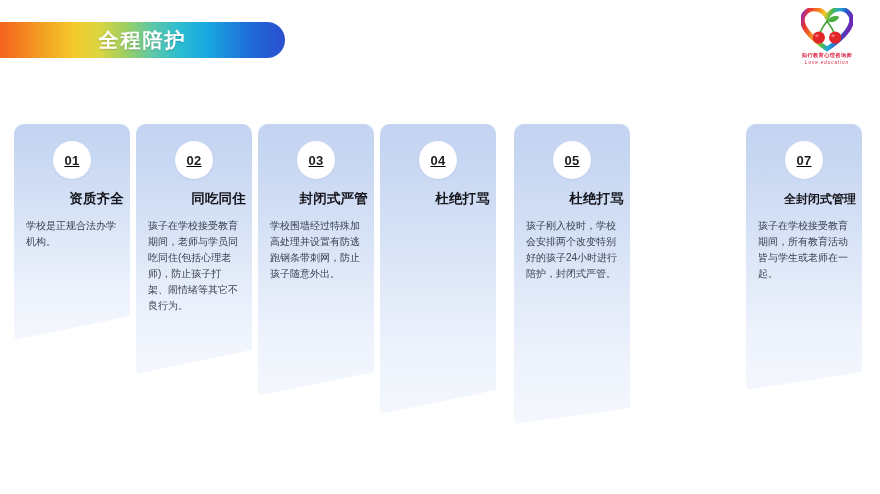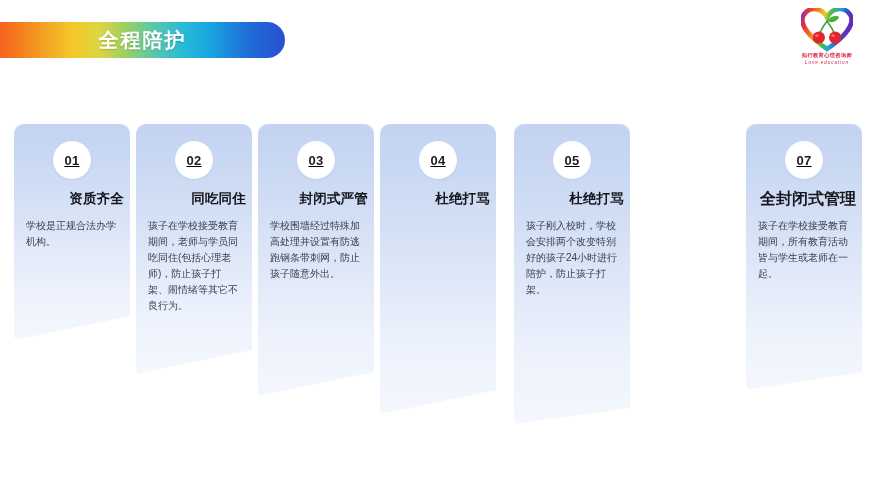--- a/index.html
+++ b/index.html
@@ -144,21 +144,21 @@
   .card-title {
     margin-top: 12px;
     text-align: right;
     font-size: 13.5px;
     font-weight: bold;
     color: #15151c;
     letter-spacing: 0.2px;
     line-height: 16px;
   }
 
-  .card-title.small { font-size: 16px; letter-spacing: 0px; }
+  .card-title.small { font-size: 12px; letter-spacing: 0px; }
 
   .card-body {
     margin-top: 11px;
     text-align: left;
     font-size: 10px;
     line-height: 16px;
     color: #3a4150;
     padding: 0 6px;
   }
 </style>
@@ -239,21 +239,21 @@
         </div>
         <div class="card-title">杜绝打骂</div>
       </div>
     </div>
     <div class="card" style="left: 514px; height: 300px; clip-path: polygon(0px 0px, 100% 0px, 100% 94.67%, 0px 100%);">
       <div class="card-inner">
         <div class="badge">
           <span class="badge-num">05</span>
         </div>
         <div class="card-title">杜绝打骂</div>
-        <div class="card-body">孩子刚入校时，学校会安排两个改变特别好的孩子24小时进行陪护，防止孩子打架。</div>
+        <div class="card-body">孩子刚入校时，学校会安排两个改变特别好的孩子24小时进行陪护，封闭式严管。</div>
       </div>
     </div>
     <div class="card" style="left: 746px; height: 266px; clip-path: polygon(0px 0px, 100% 0px, 100% 93.23%, 0px 100%);">
       <div class="card-inner">
         <div class="badge">
           <span class="badge-num">07</span>
         </div>
         <div class="card-title small">全封闭式管理</div>
         <div class="card-body">孩子在学校接受教育期间，所有教育活动皆与学生或老师在一起。</div>
       </div>

